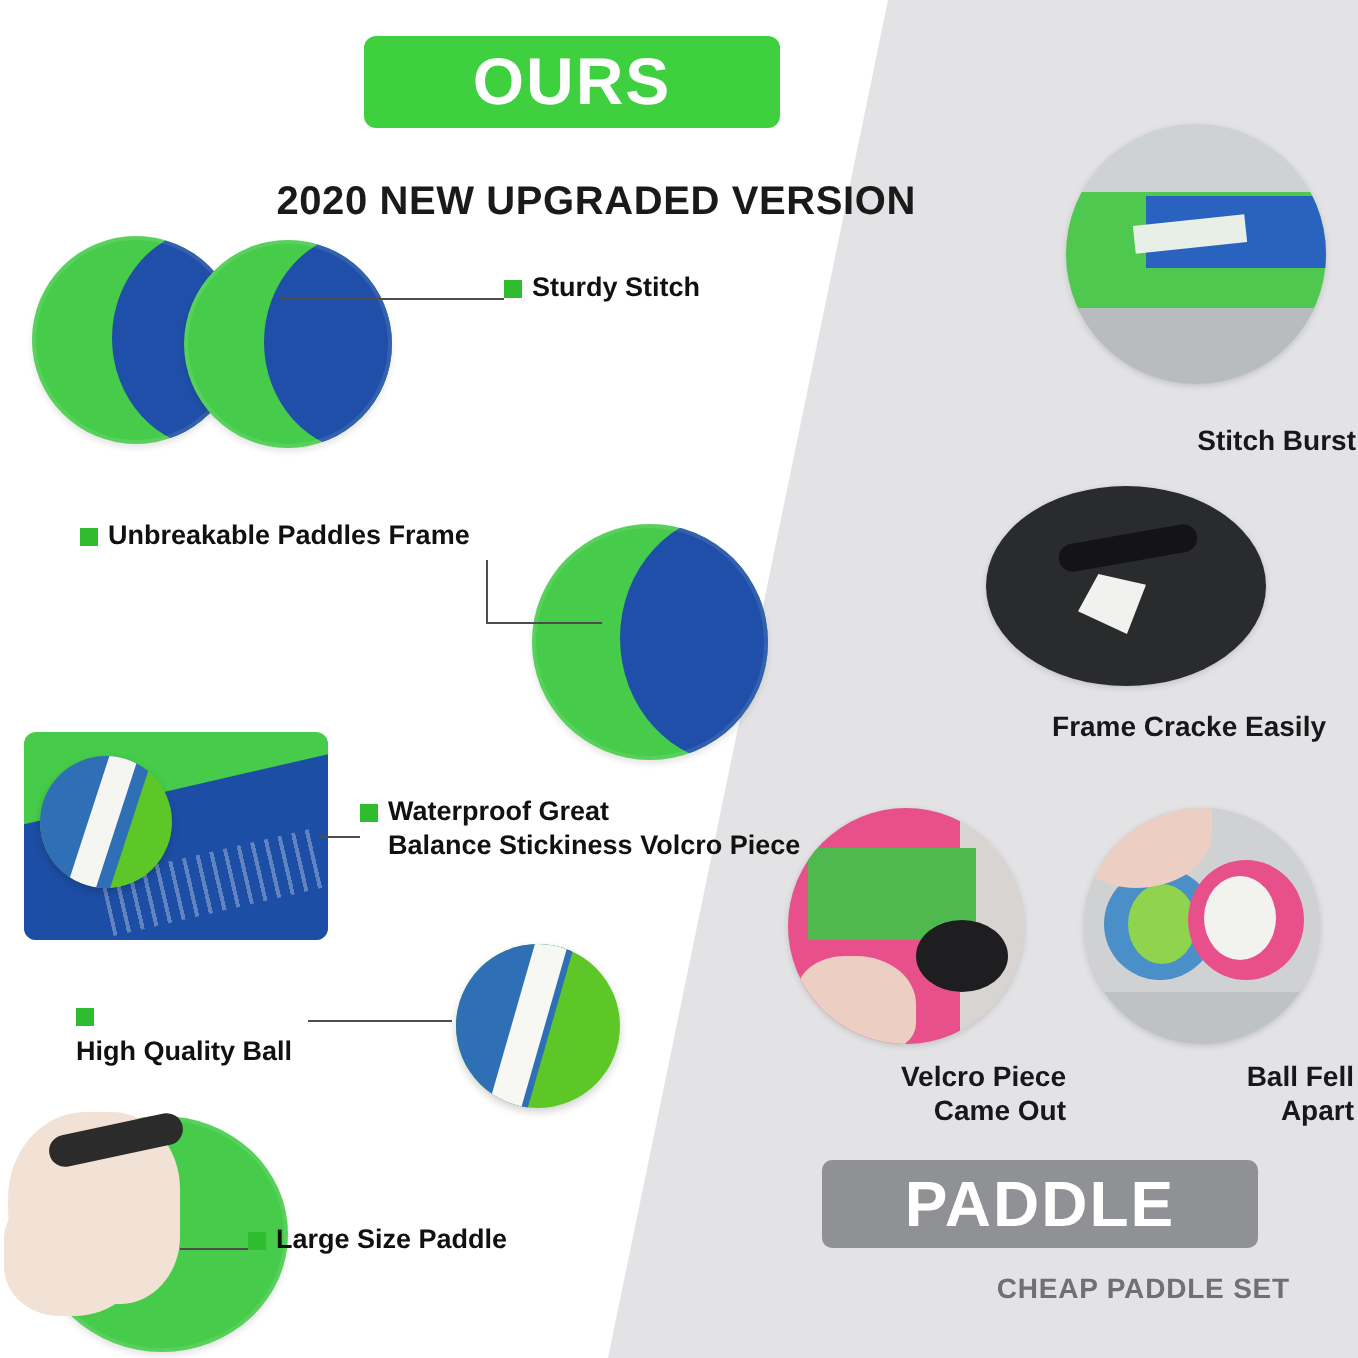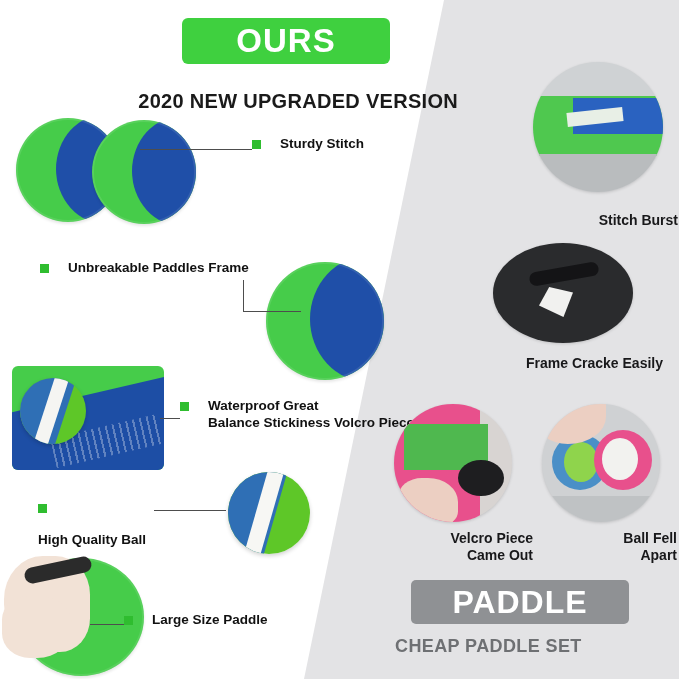--- a/index.html
+++ b/index.html
@@ -85,22 +85,22 @@
     color: #ffffff;
     font-size: 32px;
     font-weight: bold;
     letter-spacing: 1px;
   }
   .others-sub {
     position: absolute;
     left: 395px;
     top: 636px;
     width: 250px;
-    text-align: left;
-    font-size: 18px;
+    text-align: right;
+    font-size: 14px;
     font-weight: bold;
     color: #6e7073;
     letter-spacing: 0.4px;
   }
 
   
   .paddle {
     position: absolute;
     border-radius: 50%;
     background: #46cc4a;
@@ -125,21 +125,21 @@
     border-radius: 50%;
     overflow: hidden;
     box-shadow: 0 2px 4px rgba(0,0,0,0.18);
   }
 
   
   .callout {
     position: absolute;
     display: flex;
     align-items: flex-start;
-    gap: 19px;
+    gap: 5px;
   }
   .callout .sq {
     width: 9px;
     height: 9px;
     background: #2fbd2f;
     margin-top: 4px;
     flex: 0 0 auto;
   }
   .callout .txt {
     font-size: 13.5px;

